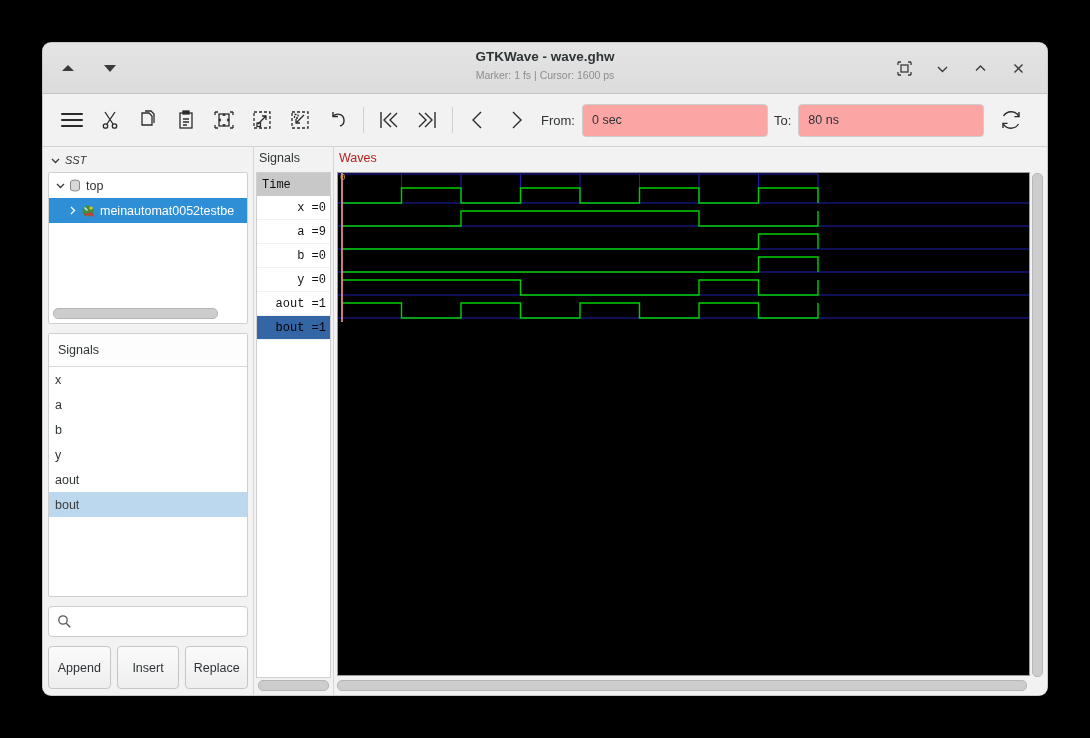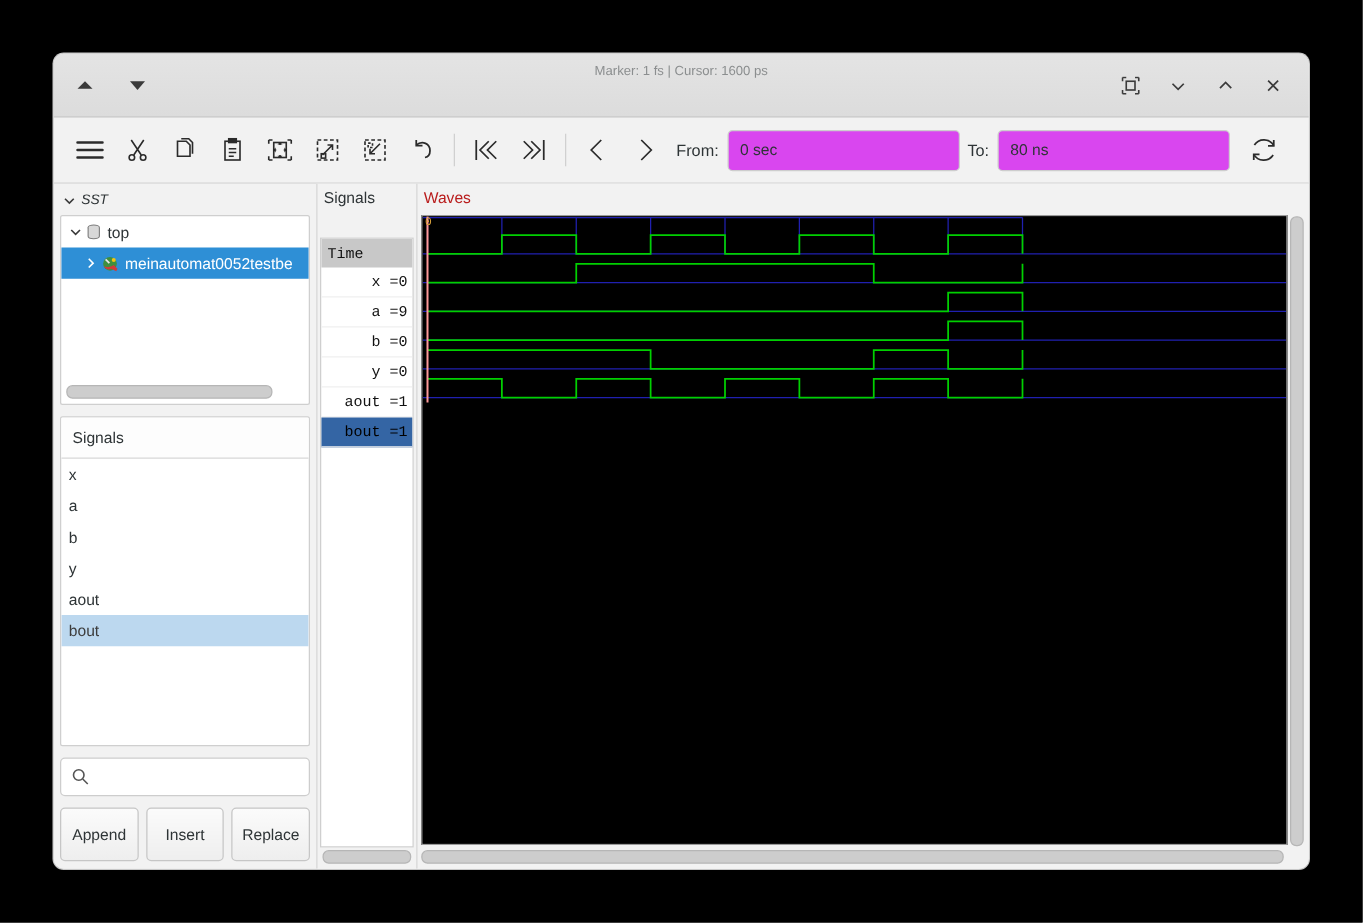--- a/index.html
+++ b/index.html
@@ -54,21 +54,21 @@
   }
   .tbtn {
     width: 38px; height: 38px;
     display:flex; align-items:center; justify-content:center;
     color: #2b2b2b;
   }
   .tsep { width: 1px; height: 26px; background: #d0d0d0; margin: 0 6px; }
   .lbl { font-size: 13px; color: #2e3436; margin: 0 7px 0 6px; }
   .tinput {
     height: 31px; border: 1px solid #cdcdcd; border-radius: 4px;
-    background: #d946ef; font-size: 12.5px; color: #2e3436;
+    background: #fca5a5; font-size: 12.5px; color: #2e3436;
     padding: 0 9px; outline: none;
     font-family: "Liberation Sans", sans-serif;
   }
   #from-input { width: 166px; }
   #to-input { width: 166px; }
   
   .body { flex: 1; display: flex; min-height: 0; background: #f2f2f2; }
   
   .leftcol {
     width: 210px; flex: 0 0 210px;
@@ -129,21 +129,21 @@
   .namescol {
     width: 80px; flex: 0 0 80px;
     display: flex; flex-direction: column;
     background: #f2f2f2;
     border-left: 1px solid #d6d6d6;
     padding: 4px 2px 0 2px; box-sizing: border-box;
   }
   .namescol .hdr { font-size: 12.5px; color: #2e3436; height: 18px; padding-left: 3px; }
   .names-inner {
     flex: 1; background: #fff; border: 1px solid #cfcfcf;
-    margin-top: 21px; overflow: hidden; display:flex; flex-direction: column; text-align: center;
+    margin-top: 3px; overflow: hidden; display:flex; flex-direction: column; text-align: center;
   }
   .time-cell {
     height: 23px; flex:0 0 23px; background: #c8c8c8;
     display:flex; align-items:center; padding-left: 5px;
     font-family: "Liberation Mono", monospace; font-size: 12px; color: #111;
   }
   .name-cell {
     height: 23px; flex:0 0 23px; display:flex; align-items:center; justify-content:flex-end;
     padding-right: 4px; font-family: "Liberation Mono", monospace; font-size: 12px; color: #111;
     border-bottom: 1px solid #f0f0f0;
@@ -168,20 +168,21 @@
   <div class="titlebar">
     <div class="tb-left">
       <div class="tri-btn">
           <div class="tri-up"></div>
         </div>
       <div class="tri-btn">
           <div class="tri-dn"></div>
         </div>
     </div>
     <div class="tb-center">
+      <div class="tb-title">GTKWave - wave.ghw</div>
       <div class="tb-sub">Marker: 1 fs  |  Cursor: 1600 ps</div>
     </div>
     <div class="tb-right">
       <div class="wbtn">
         <svg width="15" height="15" viewBox="0 0 15 15">
             <g fill="none" stroke="#3b3b3b" stroke-width="1.3">
           <rect x="4" y="4" width="7" height="7"></rect>
           <path d="M1 1h3M1 1v3M14 1h-3M14 1v3M1 14h3M1 14v-3M14 14h-3M14 14v-3"></path>
         </g>
           </svg>

